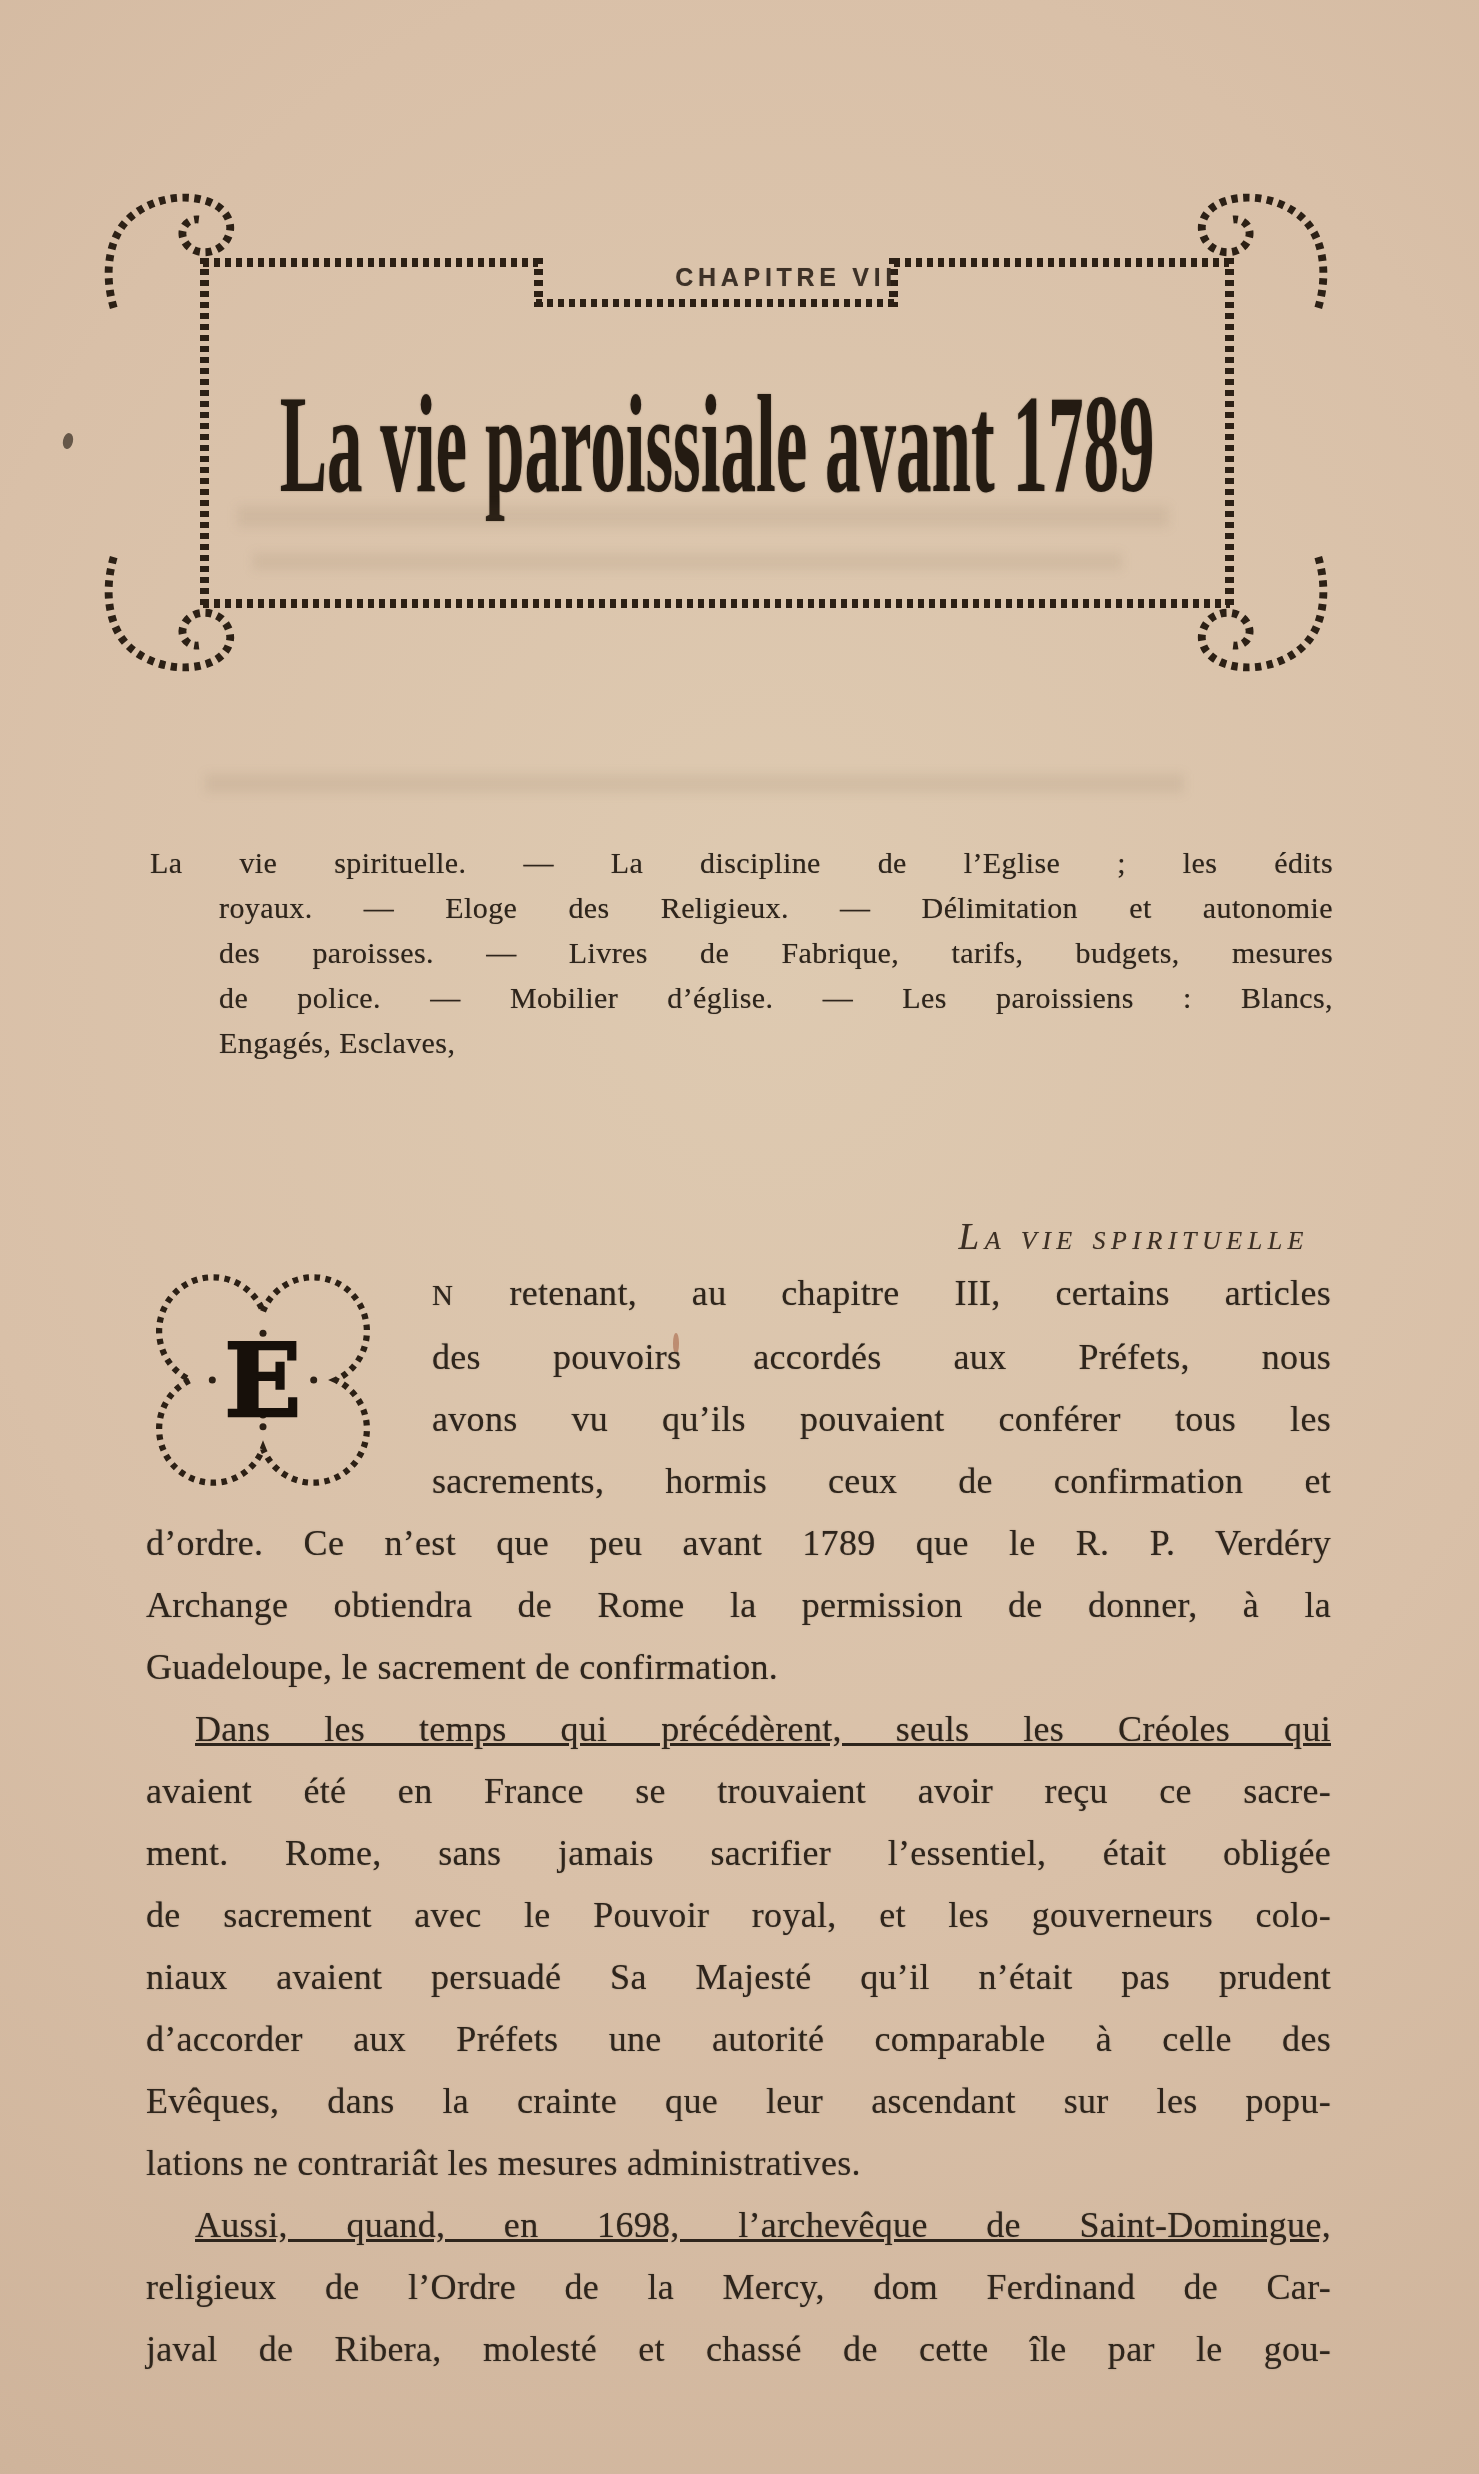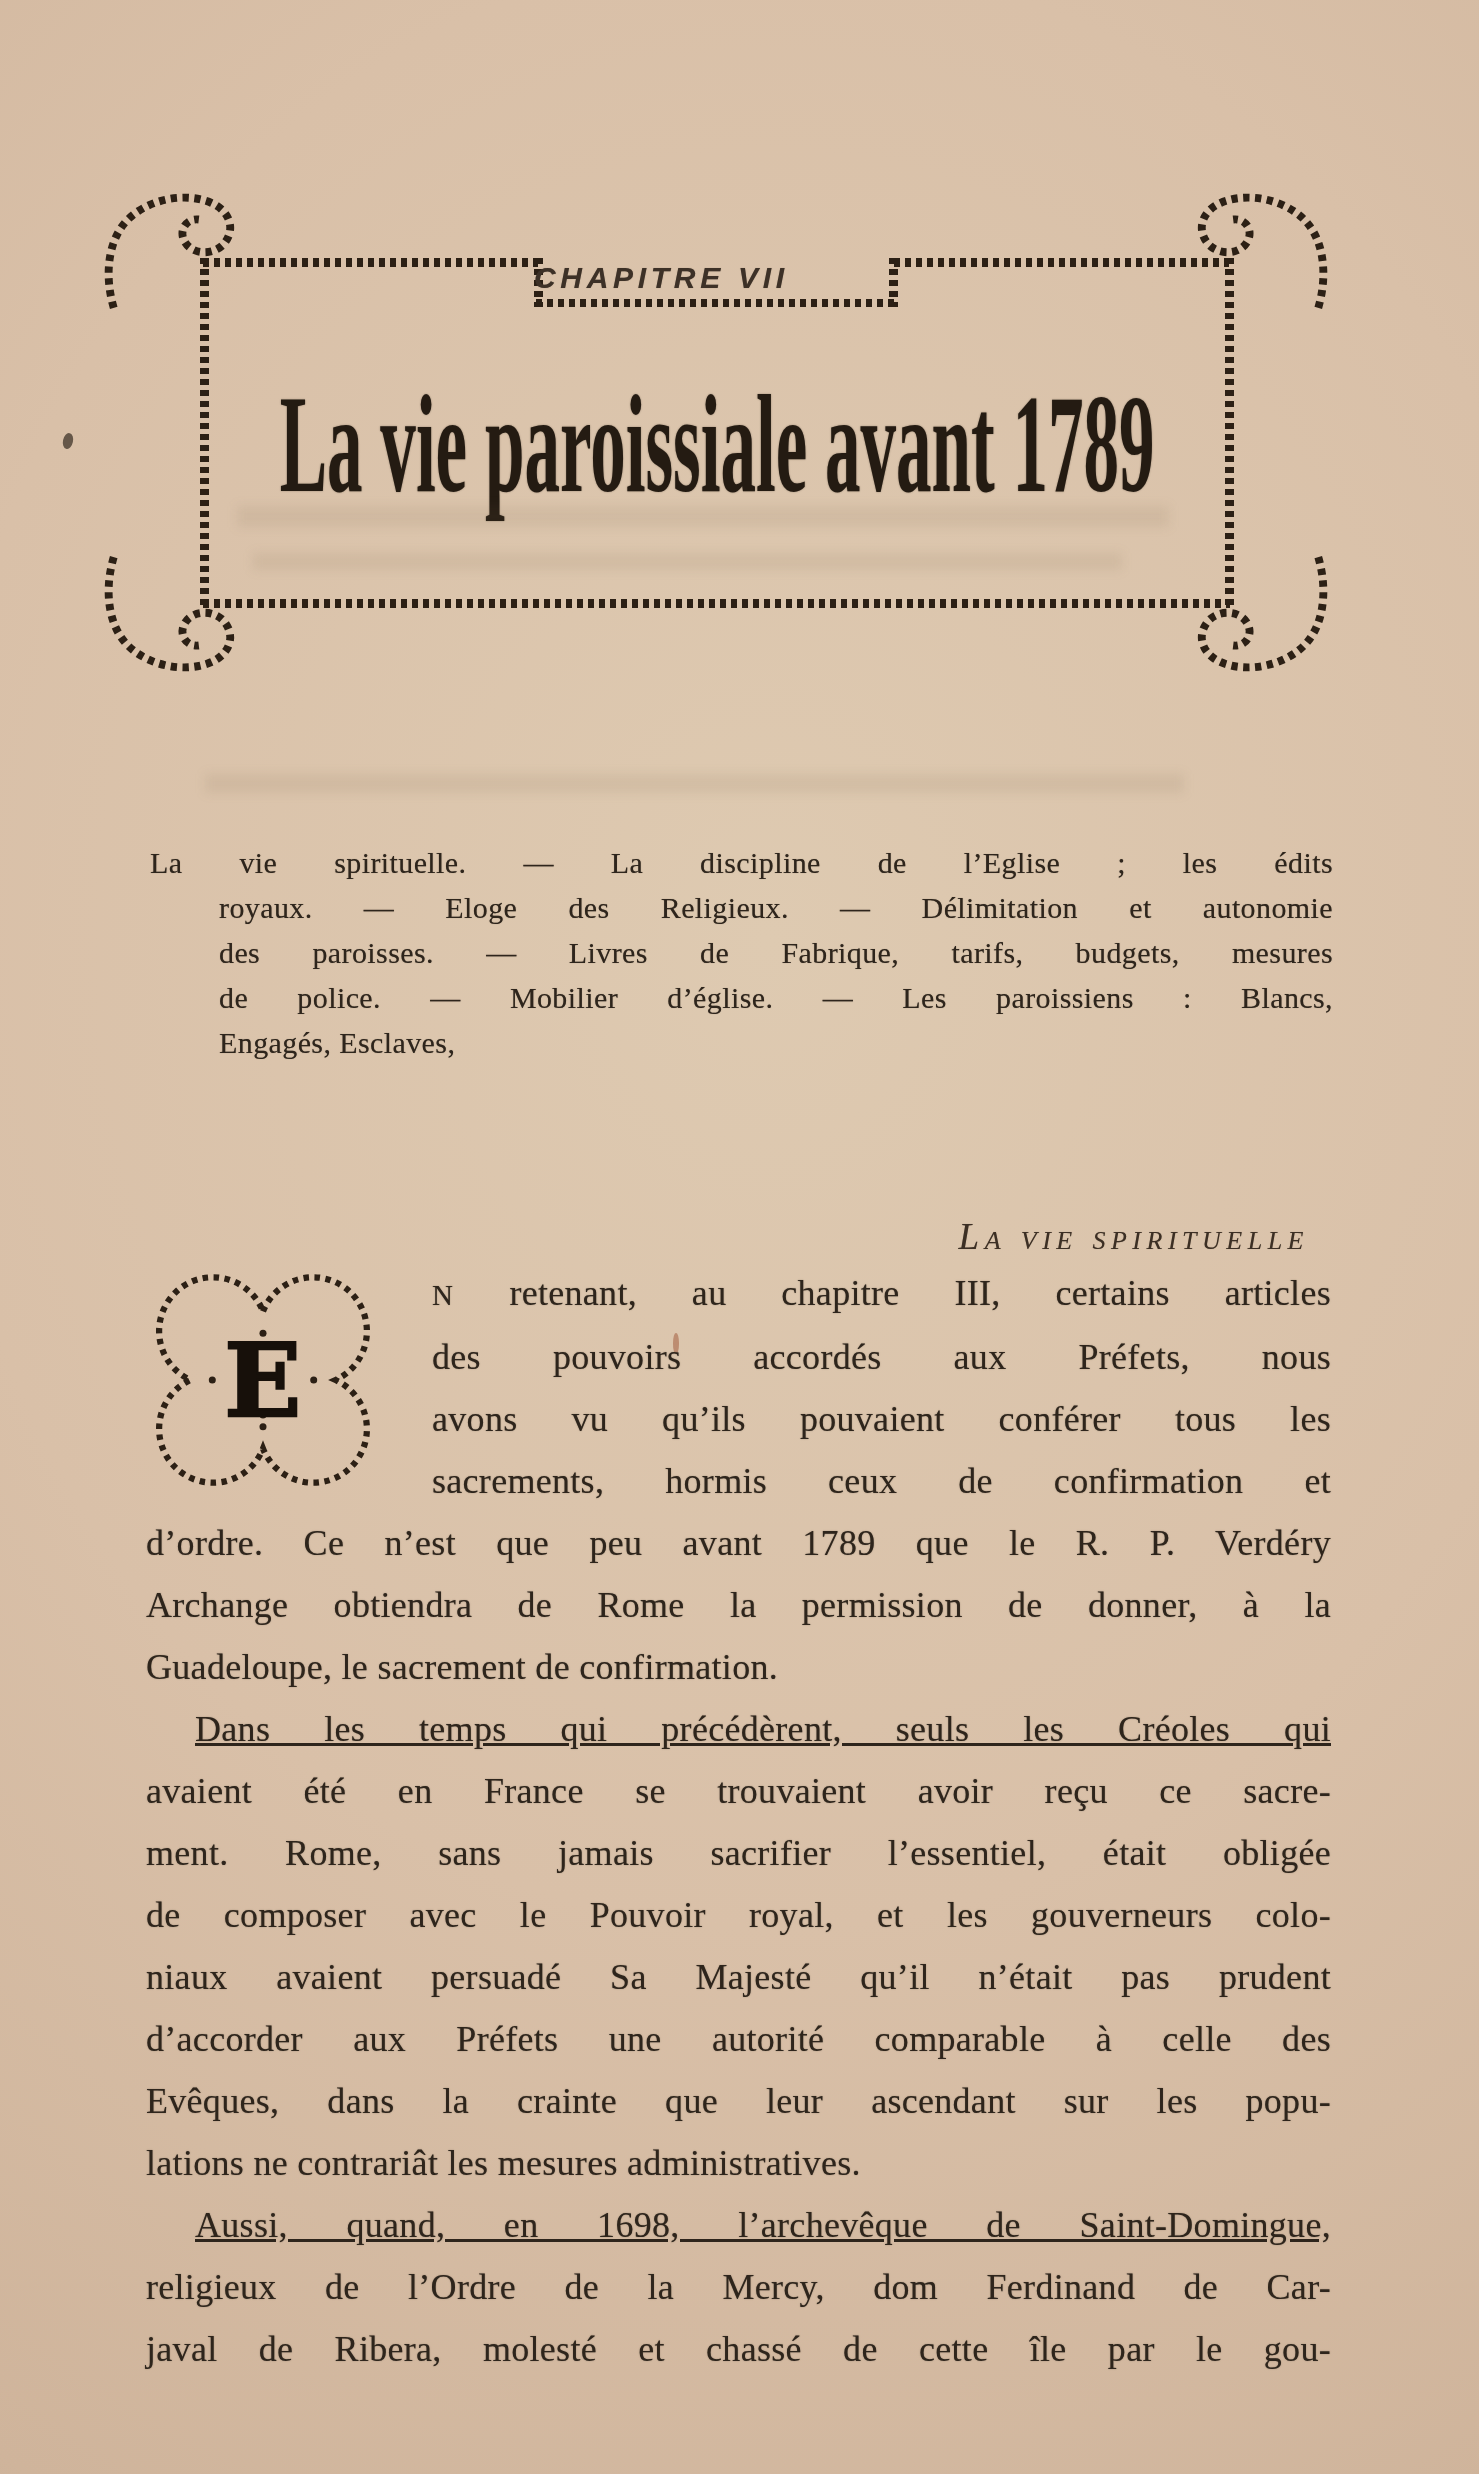--- a/index.html
+++ b/index.html
@@ -17,25 +17,24 @@
   .v-dots { position:absolute; width:8.7px;
     background:repeating-linear-gradient(180deg,#2c2015 0 6.3px,transparent 6.3px 11px); }
   .curl { position:absolute; width:146px; height:130px; }
   .curl svg { width:100%; height:100%; }
   .curl-tr { transform:scaleX(-1); }
   .curl-bl { transform:scaleY(-1); }
   .curl-br { transform:scale(-1,-1); }
 
   .chapter-label {
     position:absolute; left:534px; top:255px; width:363px; height:45px;
-    line-height:45px; text-align:left;
+    line-height:45px; text-align:right;
     font-family:"Liberation Sans","DejaVu Sans",sans-serif;
-    font-weight:bold; font-size:30px; letter-spacing:4.7px; color:#3d3127;
+    font-weight:bold; font-size:25px; letter-spacing:4.7px; color:#3d3127;
     text-shadow:0 0 0.8px rgba(61,49,39,.5);
-    font-style:italic;
   }
 
   .title-wrap {
     position:absolute; left:200px; top:350px; width:1035px; height:186px;
     display:flex; align-items:center; justify-content:center;
   }
   .title-text {
     font-weight:bold; font-size:96px; color:#241b12; white-space:nowrap;
     transform:scale(0.74,1.45); transform-origin:center center;
     letter-spacing:0px; text-shadow:0 0 1.6px rgba(36,27,18,.45);
@@ -168,21 +167,21 @@
           <div class="tline">d’ordre. Ce n’est que peu avant 1789 que le R. P. Verdéry</div>
           <div class="tline">Archange obtiendra de Rome la permission de donner, à la</div>
           <div class="tline">Guadeloupe, le sacrement de confirmation.</div>
         </div>
     </div>
 
     <div class="indent-first last-flush">
         <div class="tline">Dans les temps qui précédèrent, seuls les Créoles qui</div>
         <div class="tline">avaient été en France se trouvaient avoir reçu ce sacre-</div>
         <div class="tline">ment. Rome, sans jamais sacrifier l’essentiel, était obligée</div>
-        <div class="tline">de composer avec le Pouvoir royal, et les gouverneurs colo-</div>
+        <div class="tline">de sacrement avec le Pouvoir royal, et les gouverneurs colo-</div>
         <div class="tline">niaux avaient persuadé Sa Majesté qu’il n’était pas prudent</div>
         <div class="tline">d’accorder aux Préfets une autorité comparable à celle des</div>
         <div class="tline">Evêques, dans la crainte que leur ascendant sur les popu-</div>
         <div class="tline">lations ne contrariât les mesures administratives.</div>
       </div>
 
     <div class="indent-first">
         <div class="tline">Aussi, quand, en 1698, l’archevêque de Saint-Domingue,</div>
         <div class="tline">religieux de l’Ordre  de la Mercy,  dom  Ferdinand de Car-</div>
         <div class="tline">javal de Ribera,  molesté et chassé de cette île par le gou-</div>

